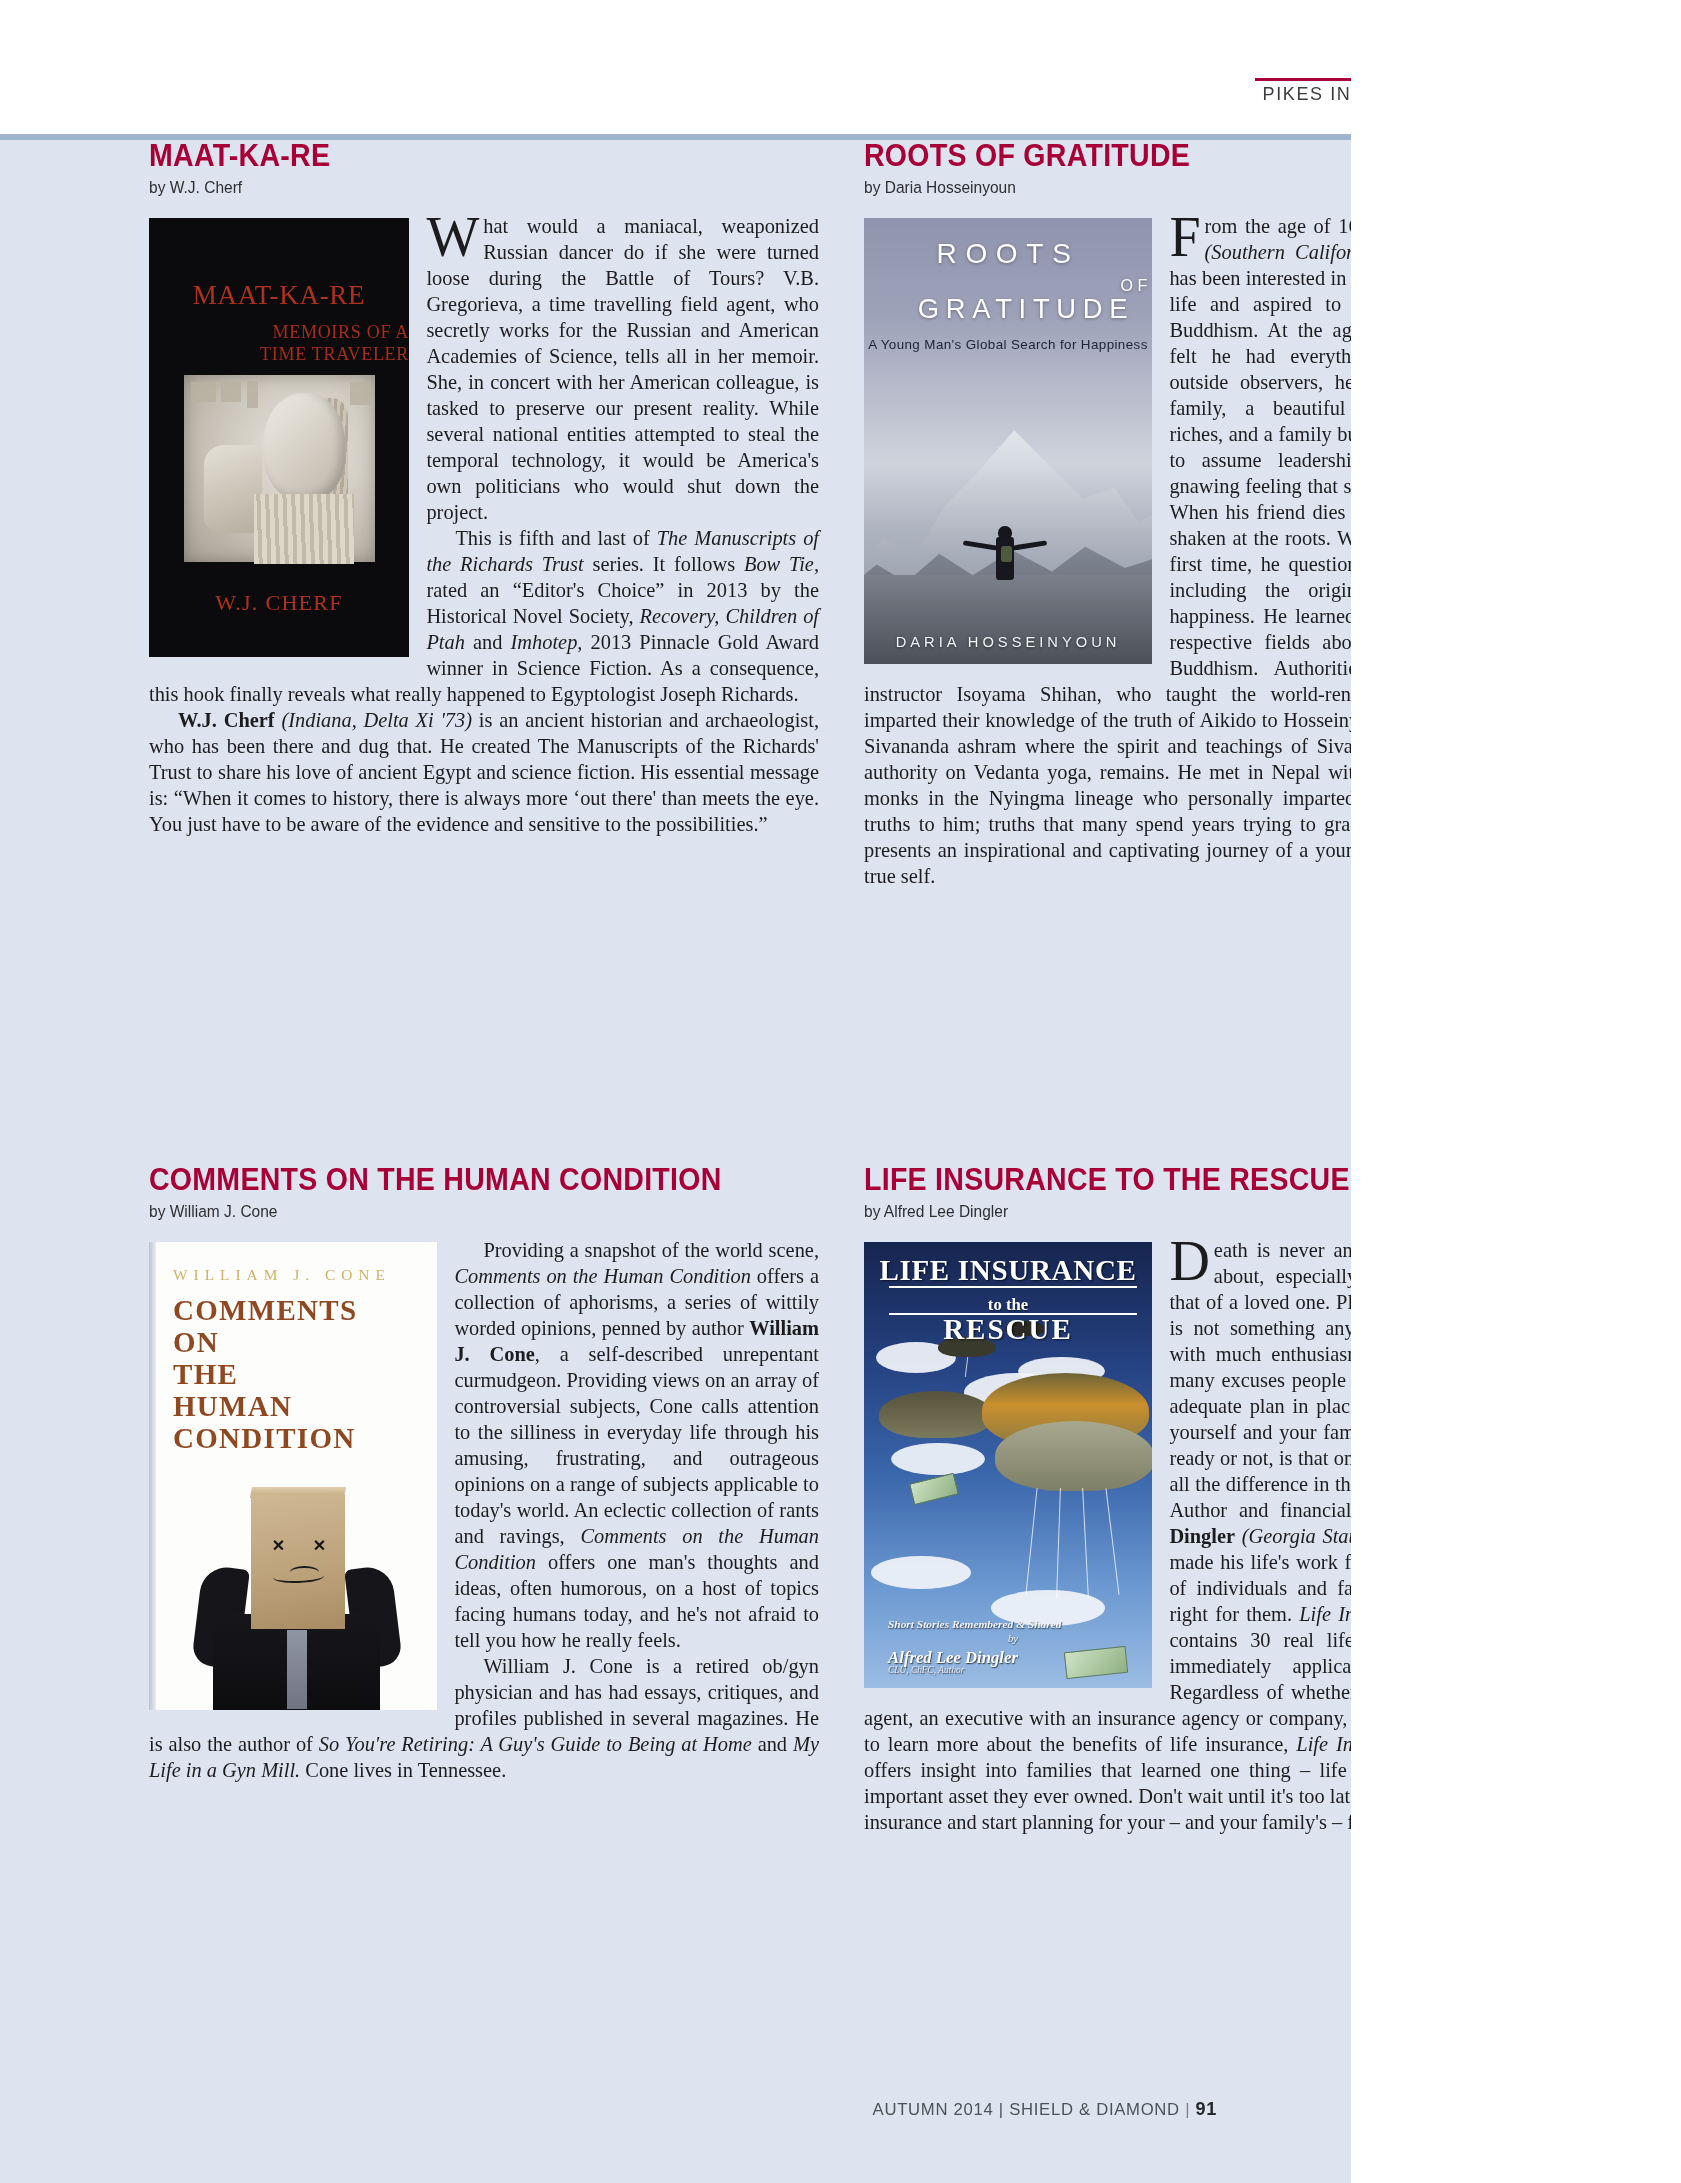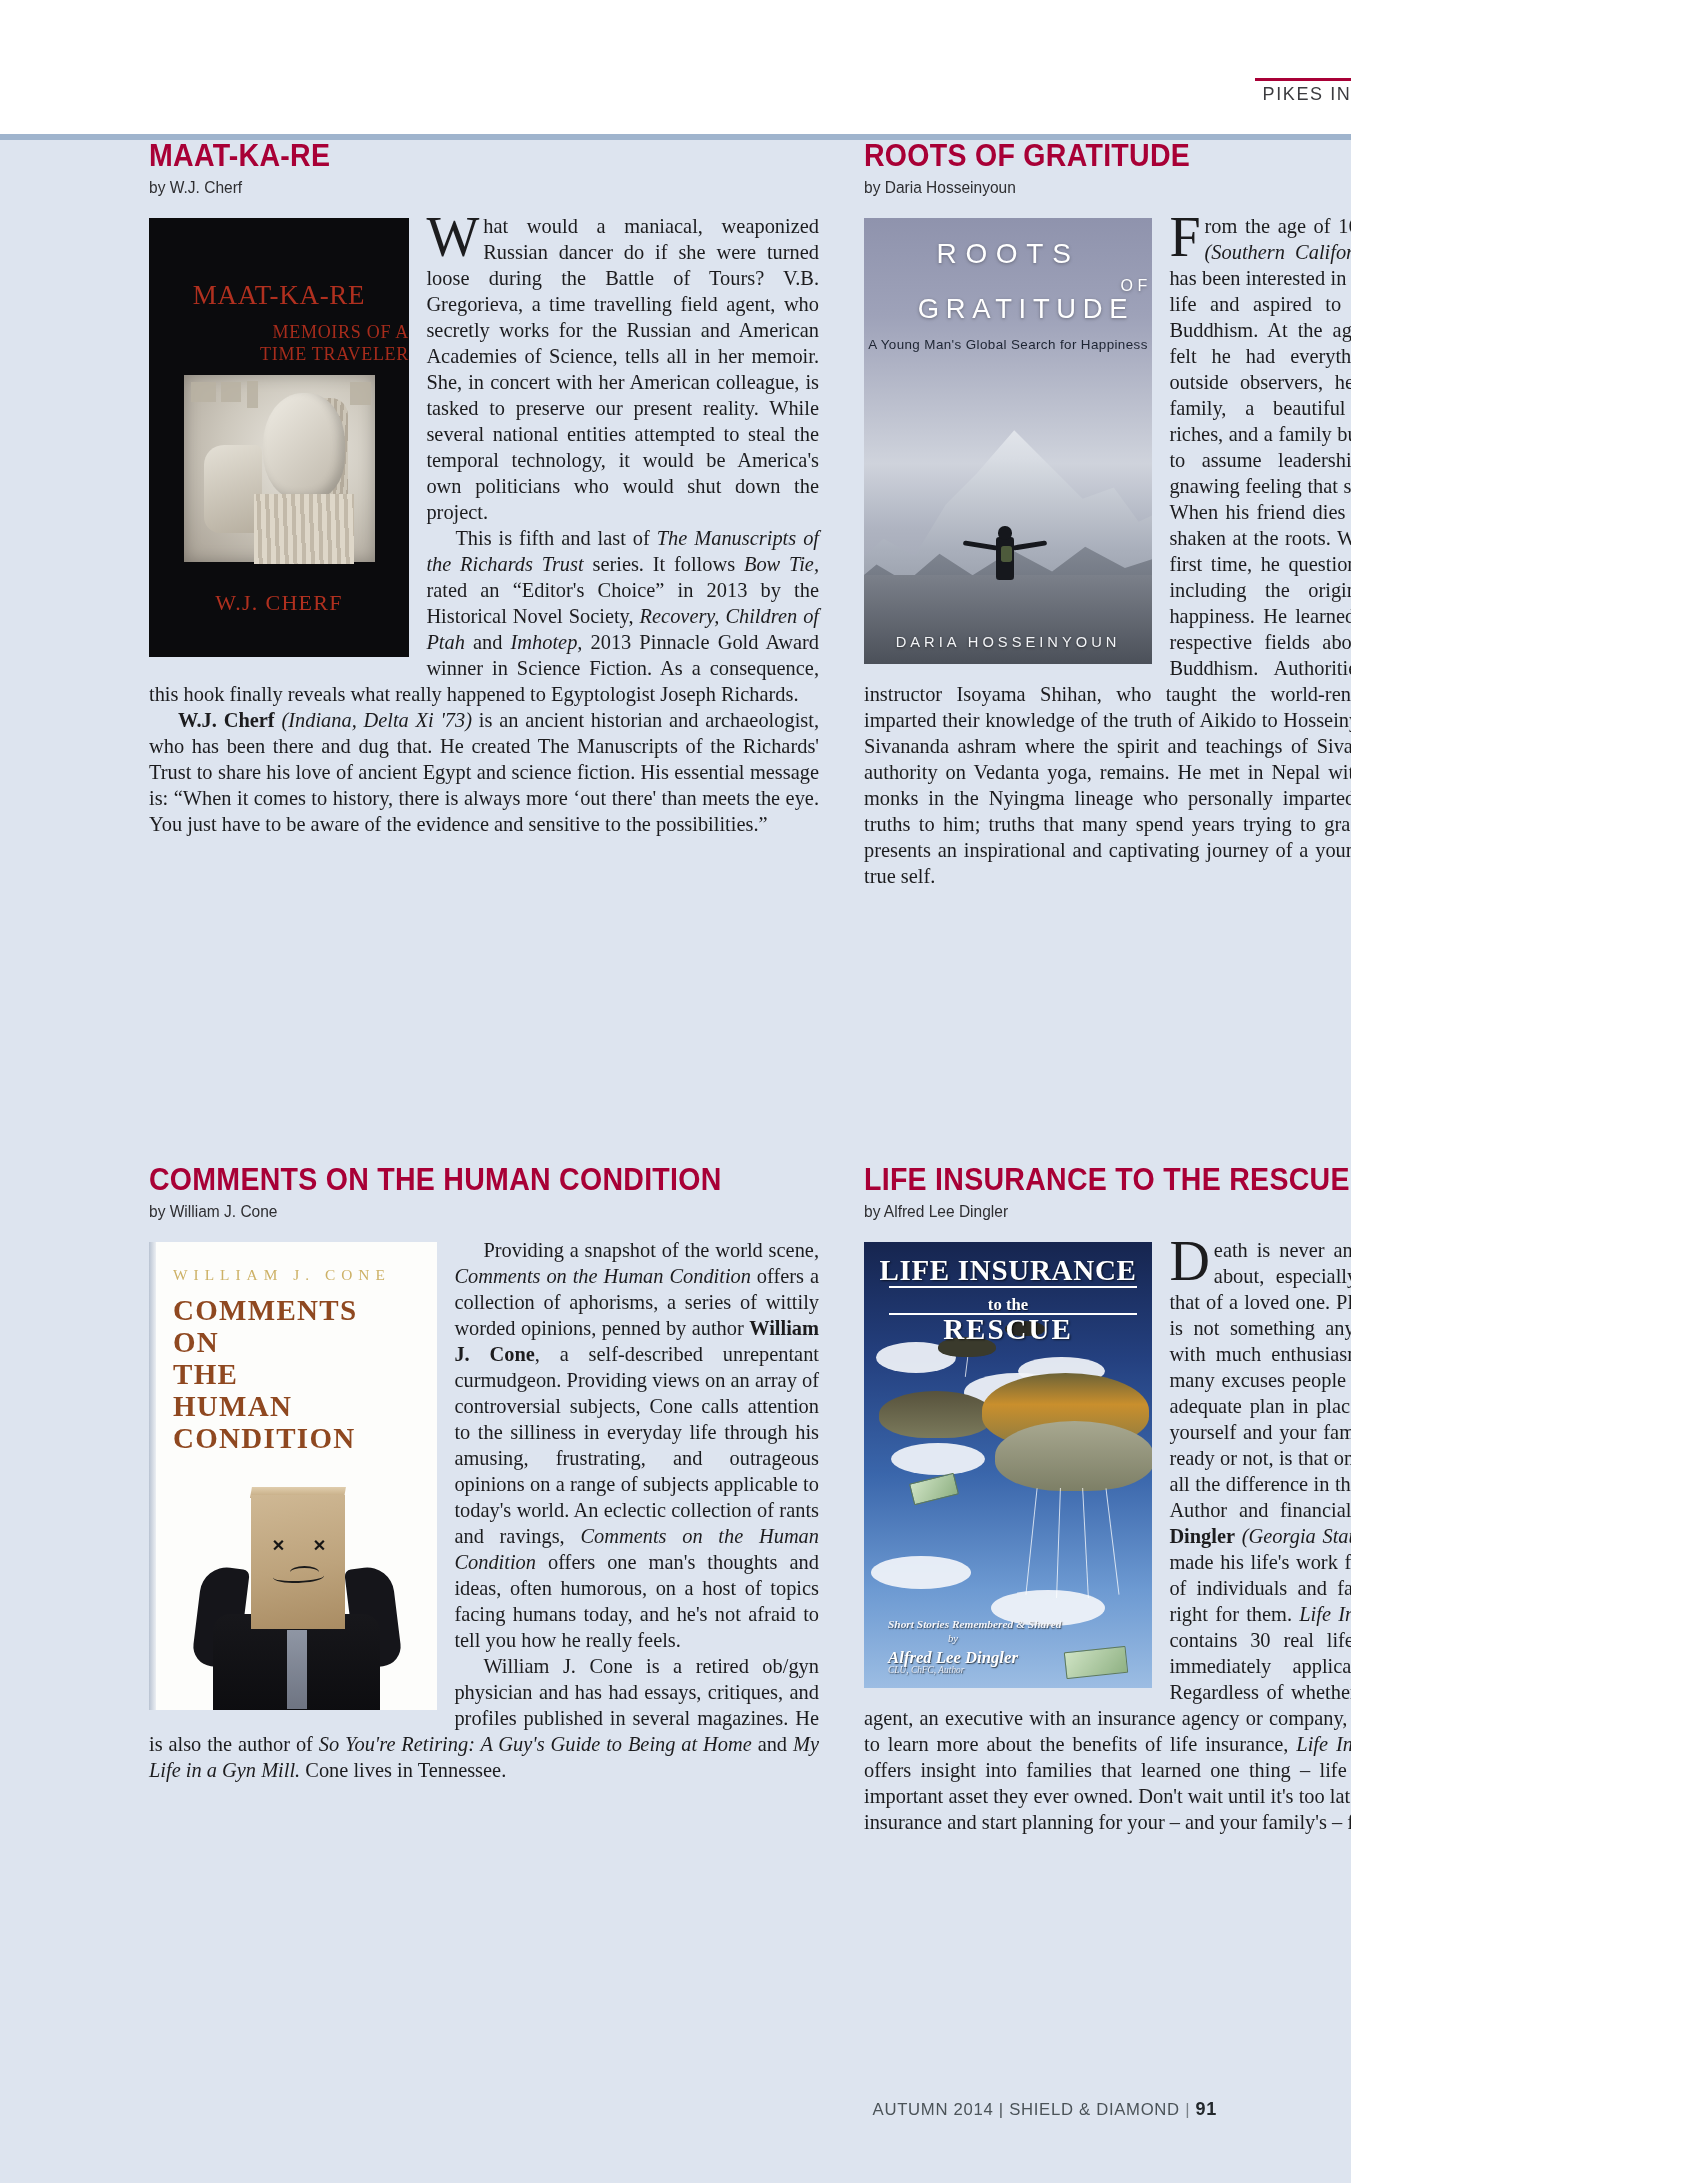--- a/index.html
+++ b/index.html
@@ -153,21 +153,21 @@
       font-family:"Liberation Serif",serif;font-weight:bold;font-size:16.7px;text-shadow:0.7px 0.7px 1.3px rgba(0,0,0,.6);}
   .ck-life .l3{position:absolute;left:0;right:0;top:74px;text-align:center;color:#ffffff;
       font-family:"Liberation Serif",serif;font-weight:bold;font-size:29px;letter-spacing:2px;
       text-shadow:1.3px 1.3px 2px rgba(0,0,0,.6);}
   .ck-life .chute{position:absolute;border-radius:50% 50% 42% 42%;}
   .ck-life .cord{position:absolute;width:1.3px;background:rgba(255,255,255,.75);}
   .ck-life .bill{position:absolute;background:linear-gradient(135deg,#cfe3c4,#8fb183);
       border:0.7px solid #5f7a56;border-radius:1.3px;}
   .ck-life .l4{position:absolute;left:24px;bottom:51px;color:#f4f6fb;font-style:italic;
       font-family:"Liberation Serif",serif;font-weight:bold;font-size:11.4px;text-shadow:0.7px 0.7px 1.3px rgba(0,0,0,.65);}
-  .ck-life .l5{position:absolute;left:24px;right:134px;bottom:37px;text-align:center;color:#f4f6fb;font-style:italic;
+  .ck-life .l5{position:absolute;left:24px;right:134px;bottom:37px;text-align:right;color:#f4f6fb;font-style:italic;
       font-family:"Liberation Serif",serif;font-size:10.7px;text-shadow:0.7px 0.7px 1.3px rgba(0,0,0,.65);}
   .ck-life .l6{position:absolute;left:24px;right:134px;bottom:17.4px;text-align:center;color:#ffffff;font-style:italic;
       font-family:"Liberation Serif",serif;font-weight:bold;font-size:16.7px;text-shadow:0.7px 0.7px 1.3px rgba(0,0,0,.7);}
   .ck-life .l7{position:absolute;left:24px;right:134px;bottom:5.4px;text-align:left;color:#e9edf5;font-style:italic;
       font-family:"Liberation Serif",serif;font-size:9.4px;text-shadow:0.7px 0.7px 1.3px rgba(0,0,0,.7);}
 
   
   .footer{position:absolute;right:134px;bottom:63px;
      font-family:"Liberation Sans",sans-serif;font-size:16.7px;color:#4b5358;letter-spacing:0.7px;white-space:nowrap;}
   .footer .pg{font-weight:bold;color:#23282c;font-size:18px;}

